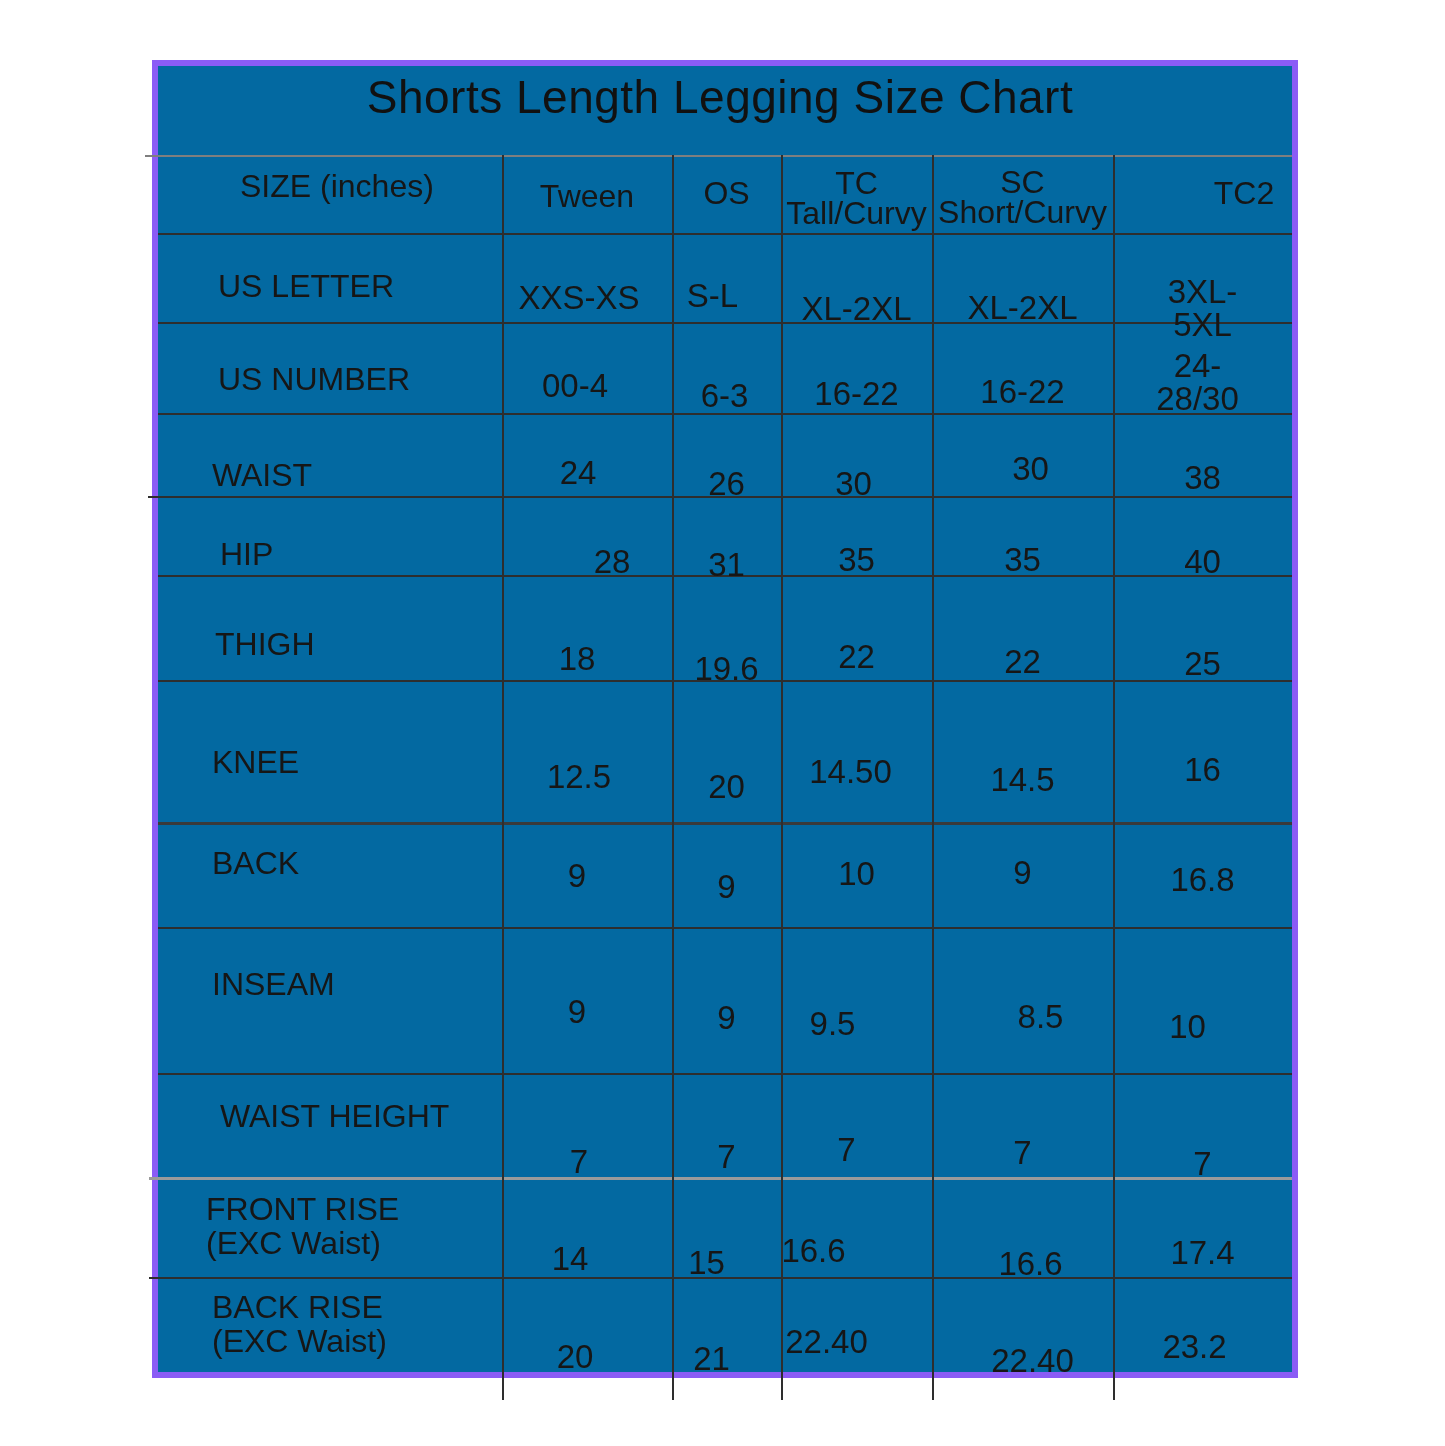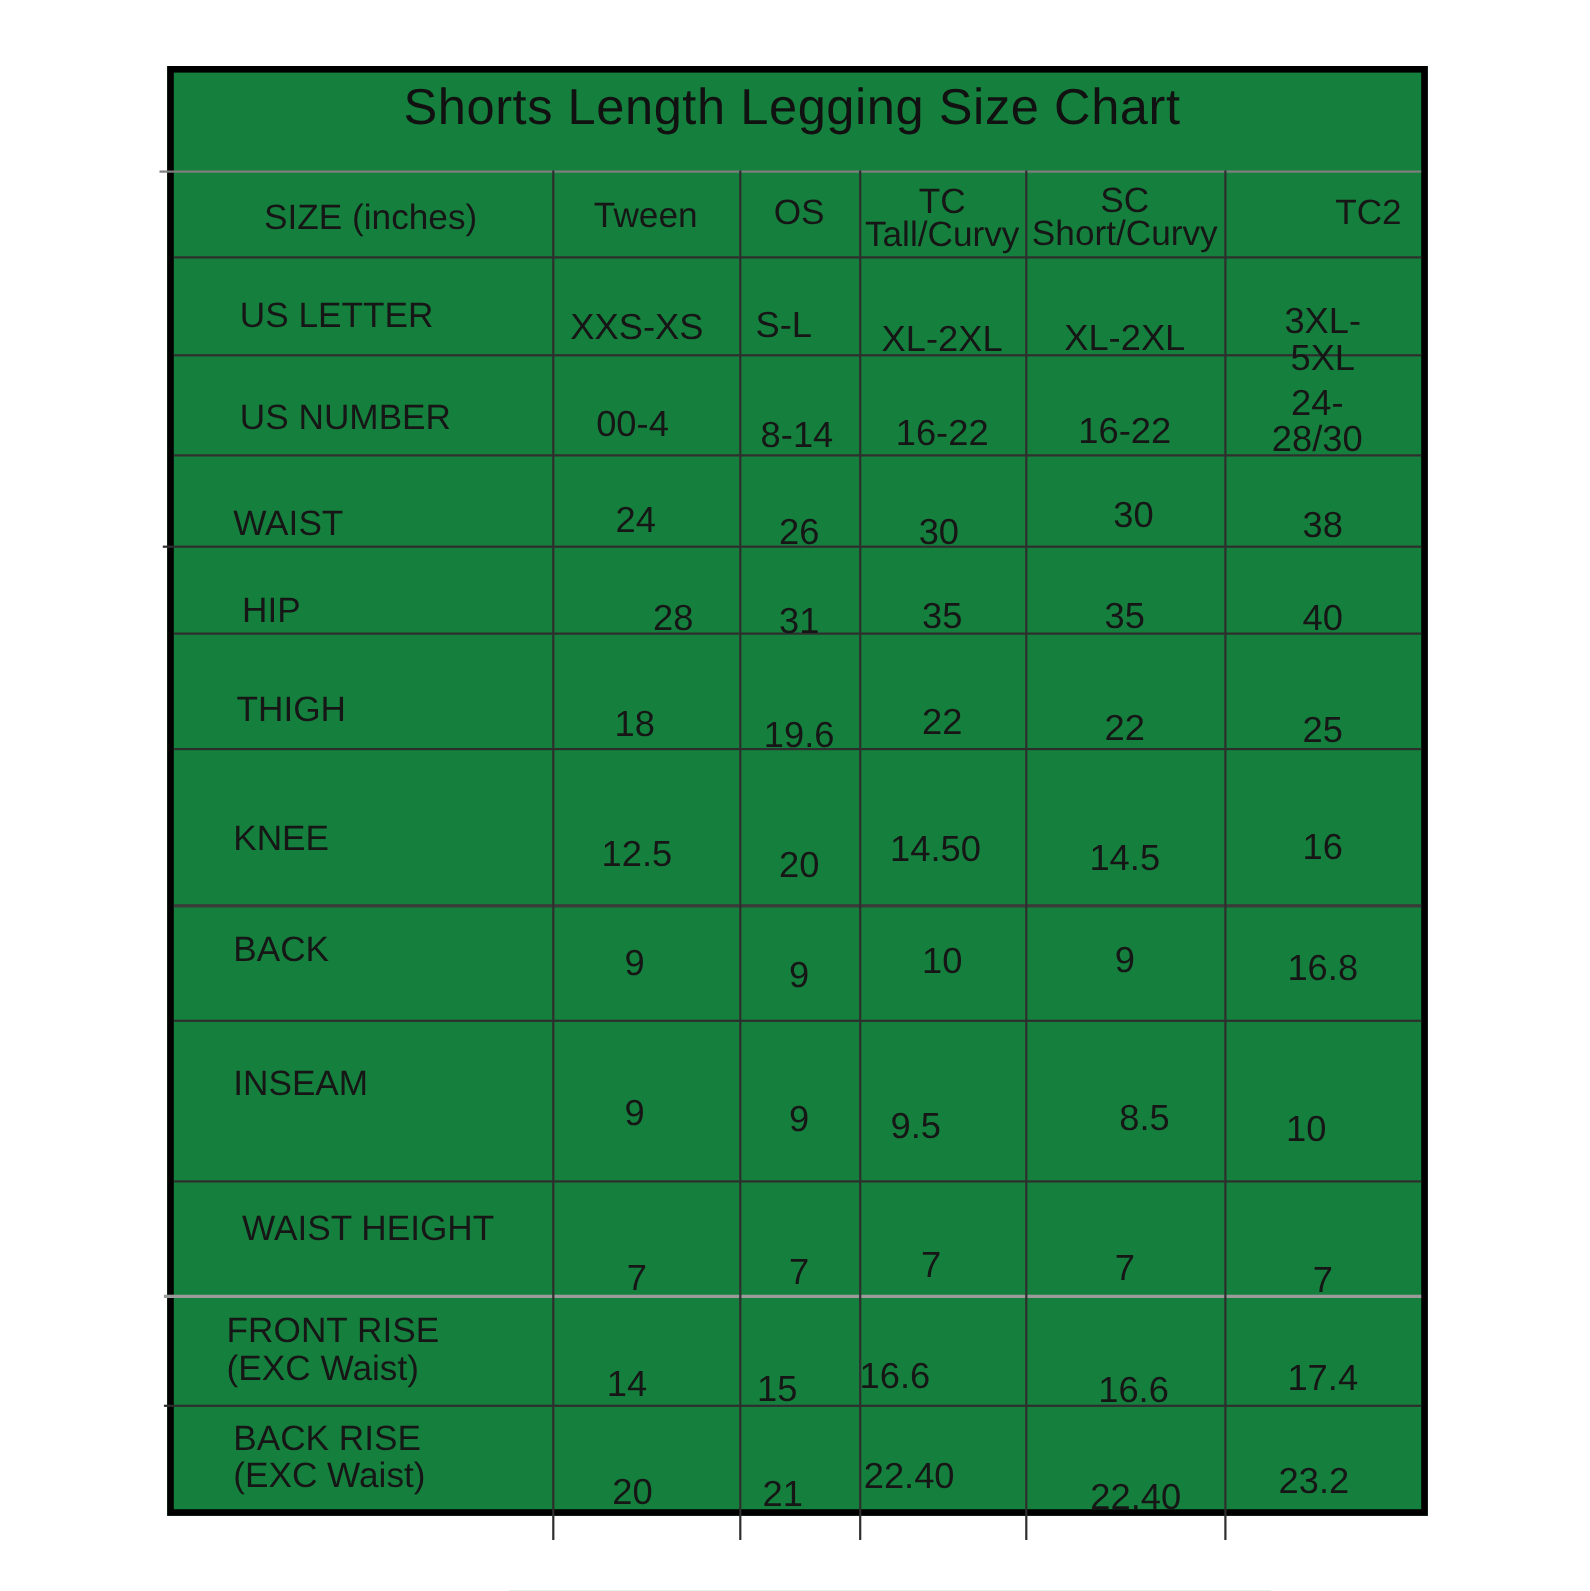--- a/index.html
+++ b/index.html
@@ -6,22 +6,22 @@
   body{
     width:1445px;height:1446px;
     font-family:"Liberation Sans","DejaVu Sans",sans-serif;
     color:#161616;
     -webkit-font-smoothing:antialiased;
   }
   .canvas{position:relative;width:1445px;height:1446px;background:#fff;overflow:hidden;}
   .chart-table{
     position:absolute;left:152px;top:60px;
     width:1134px;height:1306px;
-    border:6px solid #000000;
-    background:#15803d;
+    border:6px solid #8b5cf6;
+    background:#0369a1;
   }
   .chart-title{
     position:absolute;left:562px;top:31px;
     transform:translate(-50%,-50%);
     font-size:46px;letter-spacing:0.5px;white-space:nowrap;color:#111;
   }
   .hline{position:absolute;height:2px;background:#2e2e2e;z-index:1;}
   .hline.gray{background:#7f7f7f;}
   .hline.gray2{background:#9b9b9b;height:3px;}
   .hline.thick{background:#3a3a3a;height:3px;}
@@ -56,37 +56,37 @@
         <div class="hline thick" style="left: 0px; top: 756px; width: 1134px;"></div>
         <div class="hline" style="left: 0px; top: 861px; width: 1134px;"></div>
         <div class="hline" style="left: 0px; top: 1007px; width: 1134px;"></div>
         <div class="hline gray2" style="left: -9px; top: 1111px; width: 1143px;"></div>
         <div class="hline" style="left: -9px; top: 1211px; width: 1143px;"></div>
         <div class="vline" style="left: 344px;"></div>
         <div class="vline" style="left: 514px;"></div>
         <div class="vline" style="left: 623px;"></div>
         <div class="vline" style="left: 774px;"></div>
         <div class="vline" style="left: 955px;"></div>
-        <div class="row-label" style="left: 82px; top: 132px;">SIZE (inches)</div>
+        <div class="row-label" style="left: 82px; top: 121px;">SIZE (inches)</div>
         <div class="header-cell" style="left: 429px; top: 130px;">Tween</div>
         <div class="header-cell" style="left: 568.5px; top: 127px;">OS</div>
         <div class="header-cell" style="left: 698.5px; top: 132px;">TC
 Tall/Curvy</div>
         <div class="header-cell" style="left: 864.5px; top: 131px;">SC
 Short/Curvy</div>
         <div class="header-cell" style="left: 1086px; top: 127px;">TC2</div>
         <div class="row-label" style="left: 60px; top: 221px;">US LETTER</div>
         <div class="value-cell" style="left: 421px; top: 231px;">XXS-XS</div>
         <div class="value-cell" style="left: 554.5px; top: 229px;">S-L</div>
         <div class="value-cell" style="left: 698.5px; top: 242px;">XL-2XL</div>
         <div class="value-cell" style="left: 864.5px; top: 241px;">XL-2XL</div>
         <div class="value-cell" style="left: 1044.5px; top: 242px;">3XL-5XL</div>
         <div class="row-label" style="left: 60px; top: 314px;">US NUMBER</div>
         <div class="value-cell" style="left: 417px; top: 319px;">00-4</div>
-        <div class="value-cell" style="left: 566.5px; top: 329px;">8-14</div>
+        <div class="value-cell" style="left: 566.5px; top: 329px;">6-3</div>
         <div class="value-cell" style="left: 698.5px; top: 327px;">16-22</div>
         <div class="value-cell" style="left: 864.5px; top: 325px;">16-22</div>
         <div class="value-cell" style="left: 1039.5px; top: 316px;">24-28/30</div>
         <div class="row-label" style="left: 54px; top: 410px;">WAIST</div>
         <div class="value-cell" style="left: 420px; top: 406px;">24</div>
         <div class="value-cell" style="left: 568.5px; top: 417px;">26</div>
         <div class="value-cell" style="left: 695.5px; top: 417px;">30</div>
         <div class="value-cell" style="left: 872.5px; top: 402px;">30</div>
         <div class="value-cell" style="left: 1044.5px; top: 411px;">38</div>
         <div class="row-label" style="left: 62px; top: 489px;">HIP</div>

